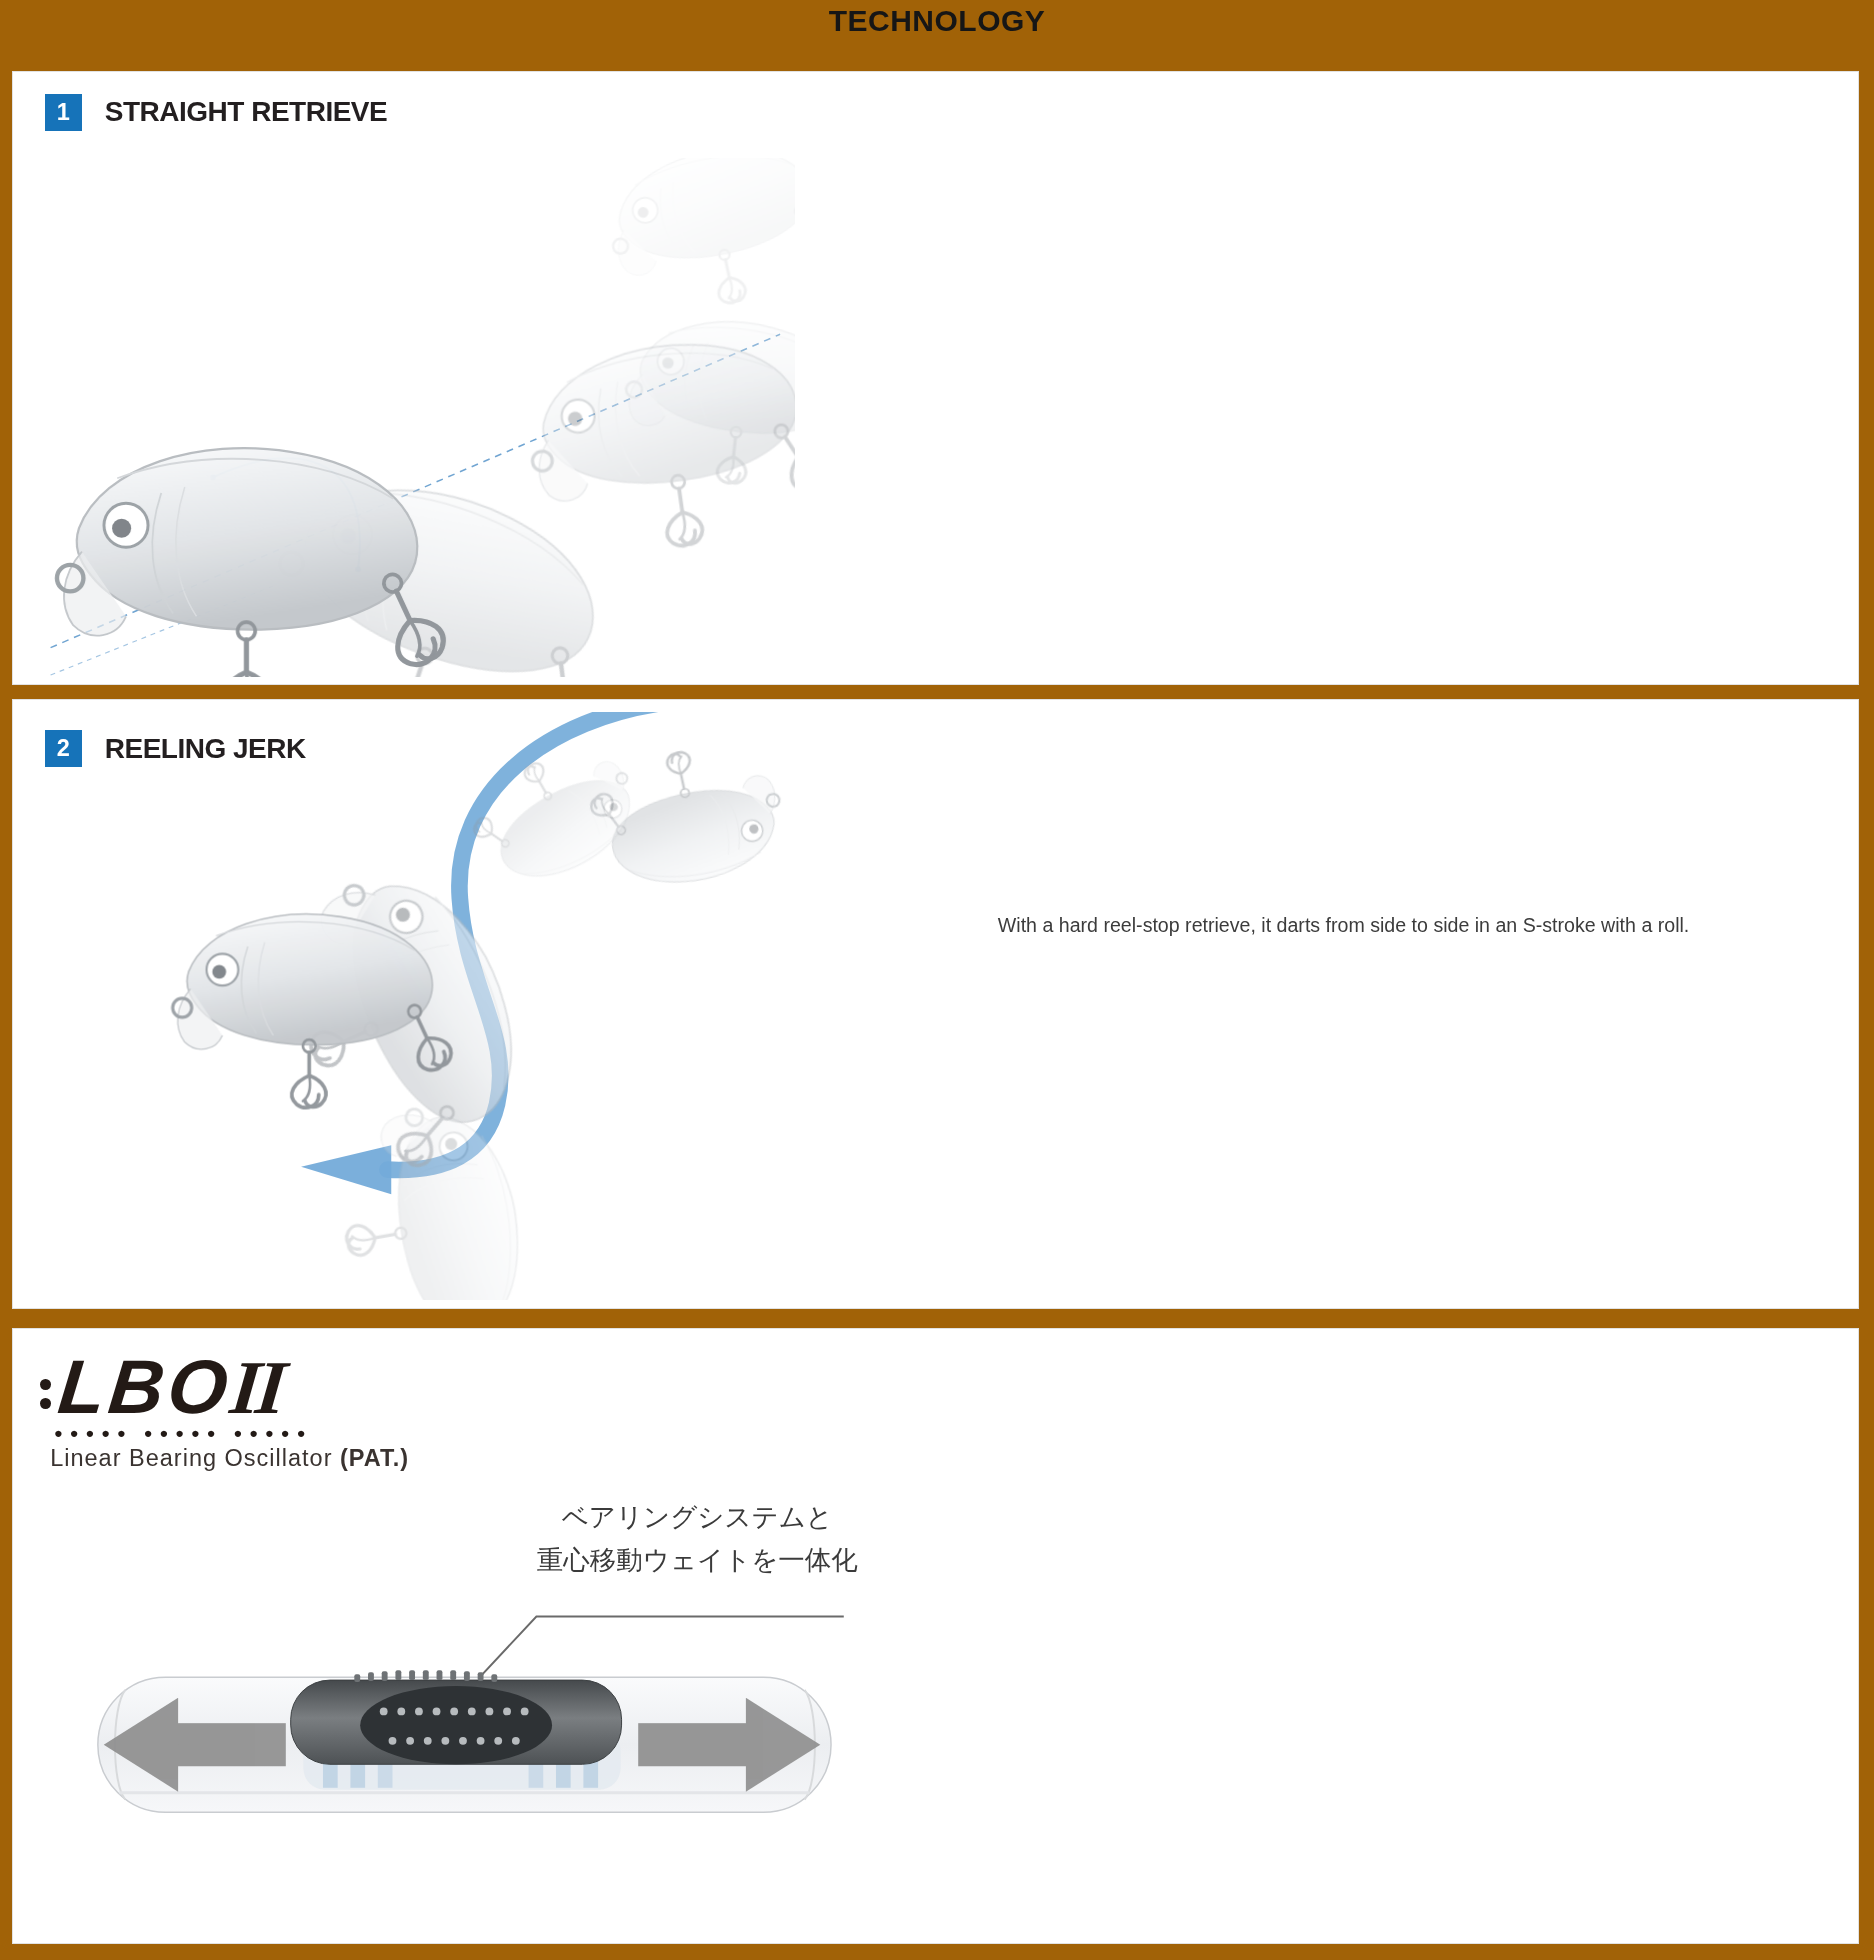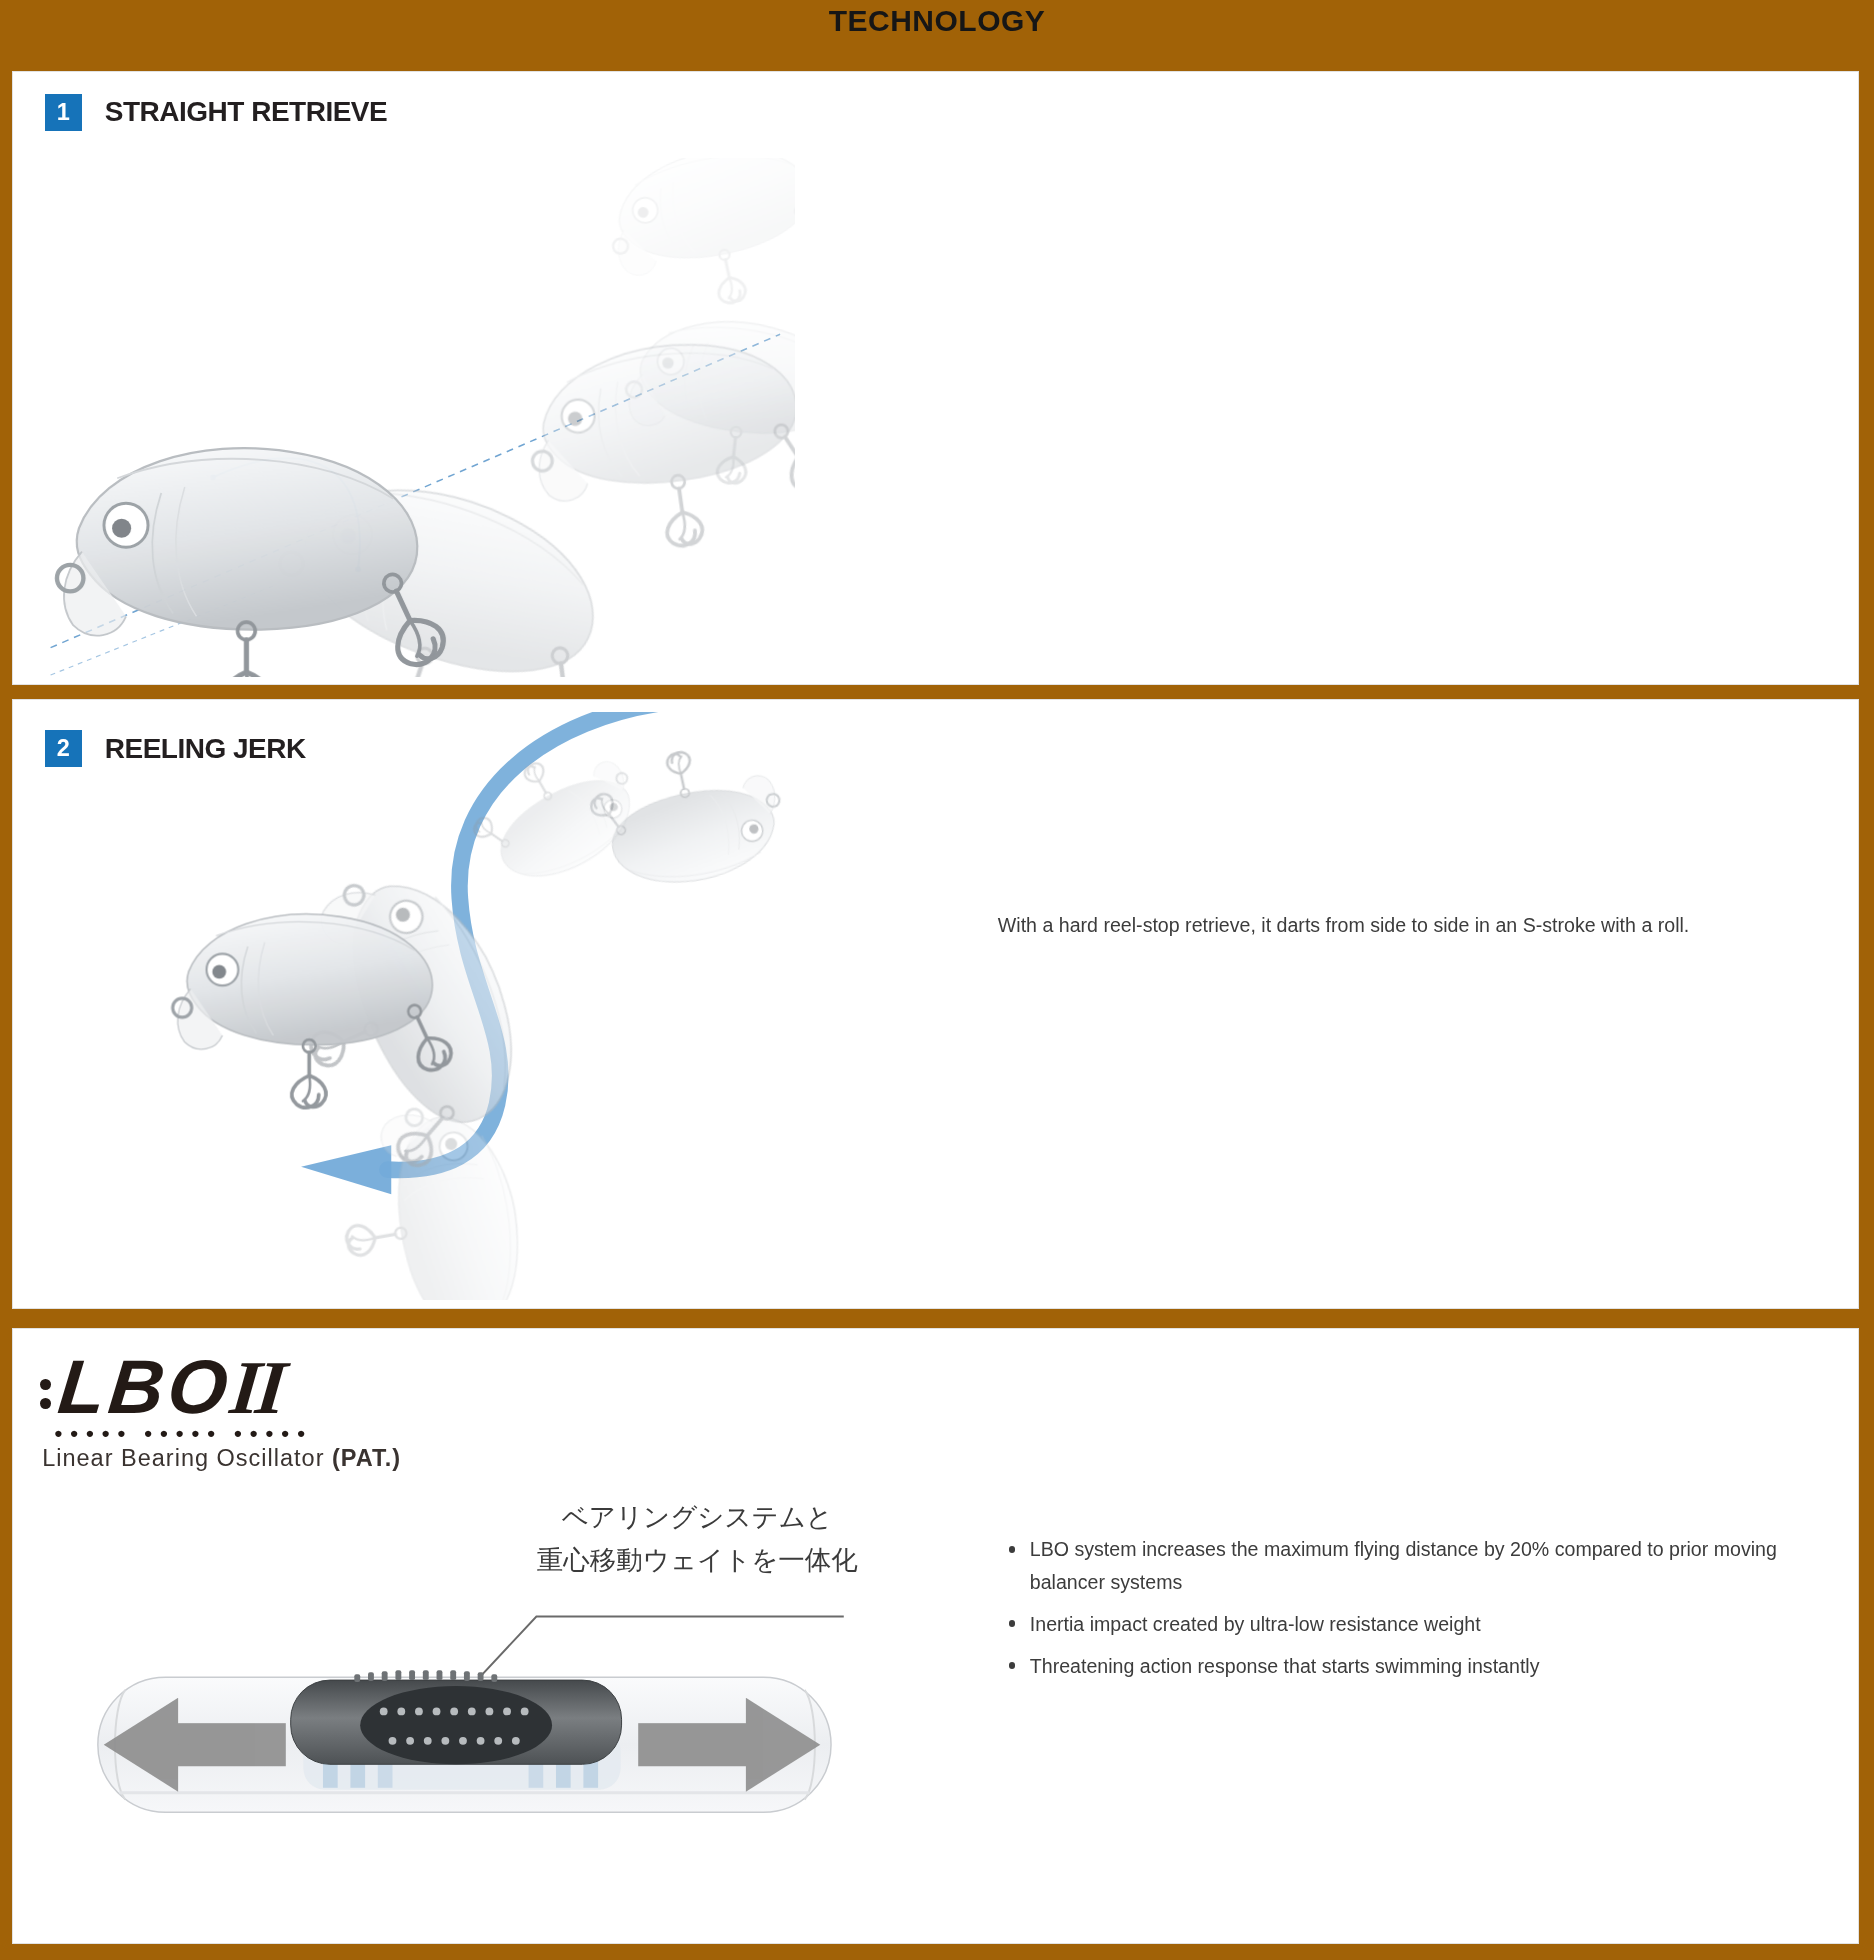--- a/index.html
+++ b/index.html
@@ -48,21 +48,21 @@
   .lbo-logo { position:absolute; left:27.4px; top:21.6px; }
   .lbo-logo-row { display:flex; align-items:flex-end; }
   .lbo-dots-left { display:flex; flex-direction:column; gap:8.8px; margin-right:7.8px; margin-bottom:13.7px; }
   .lbo-dots-left i { width:10.8px; height:10.8px; border-radius:50%; background:#231a16; }
   .lbo-logo-text {
     font-size:76px; font-weight:bold; font-style:italic; color:#231a16;
     transform:skewX(-6deg); letter-spacing:3.9px; line-height:0.95; white-space:nowrap;
   }
   .lbo-logo-suffix { font-family:"Liberation Serif", serif; font-weight:bold; letter-spacing:-3.9px; }
   .lbo-logo-dotsrow { margin-top:2px; margin-left:13.7px; font-size:14.7px; letter-spacing:6.9px; color:#231a16; white-space:nowrap; }
-  .lbo-subtitle { margin-top:3.9px; margin-left:2px; font-size:23.5px; color:#3a3330; letter-spacing:1px; white-space:nowrap; }
+  .lbo-subtitle { margin-top:3.9px; margin-left:10px; font-size:23.5px; color:#3a3330; letter-spacing:1px; white-space:nowrap; }
   .lbo-subtitle b { font-weight:bold; }
 
   .jp-note {
     position:absolute; left:469px; top:167px; width:431px; text-align:center;
     font-size:26.5px; line-height:43px; color:#3b3b3b;
     font-family:"Liberation Sans", sans-serif;
   }
 
   .lbo-diagram { position:absolute; left:47px; top:263px; width:804px; height:325px; }
 
@@ -253,21 +253,16 @@
             <rect x="370" y="80" width="6" height="10" rx="2"></rect>
           <rect x="384" y="80" width="6" height="10" rx="2"></rect>
             <rect x="398" y="80" width="6" height="10" rx="2"></rect>
           <rect x="412" y="81" width="6" height="10" rx="2"></rect>
             <rect x="426" y="82" width="6" height="9" rx="2"></rect>
           <rect x="440" y="84" width="6" height="8" rx="2"></rect>
         </g>
       </g>
     </svg>
 
-    <ul class="lbo-bullets">
-      <li>LBO system increases the maximum flying distance by 20% compared to prior moving balancer systems</li>
-      <li>Inertia impact created by ultra-low resistance weight</li>
-      <li>Threatening action response that starts swimming instantly</li>
-    </ul>
   </section>
 
 </div>
 
 
 </body></html>

